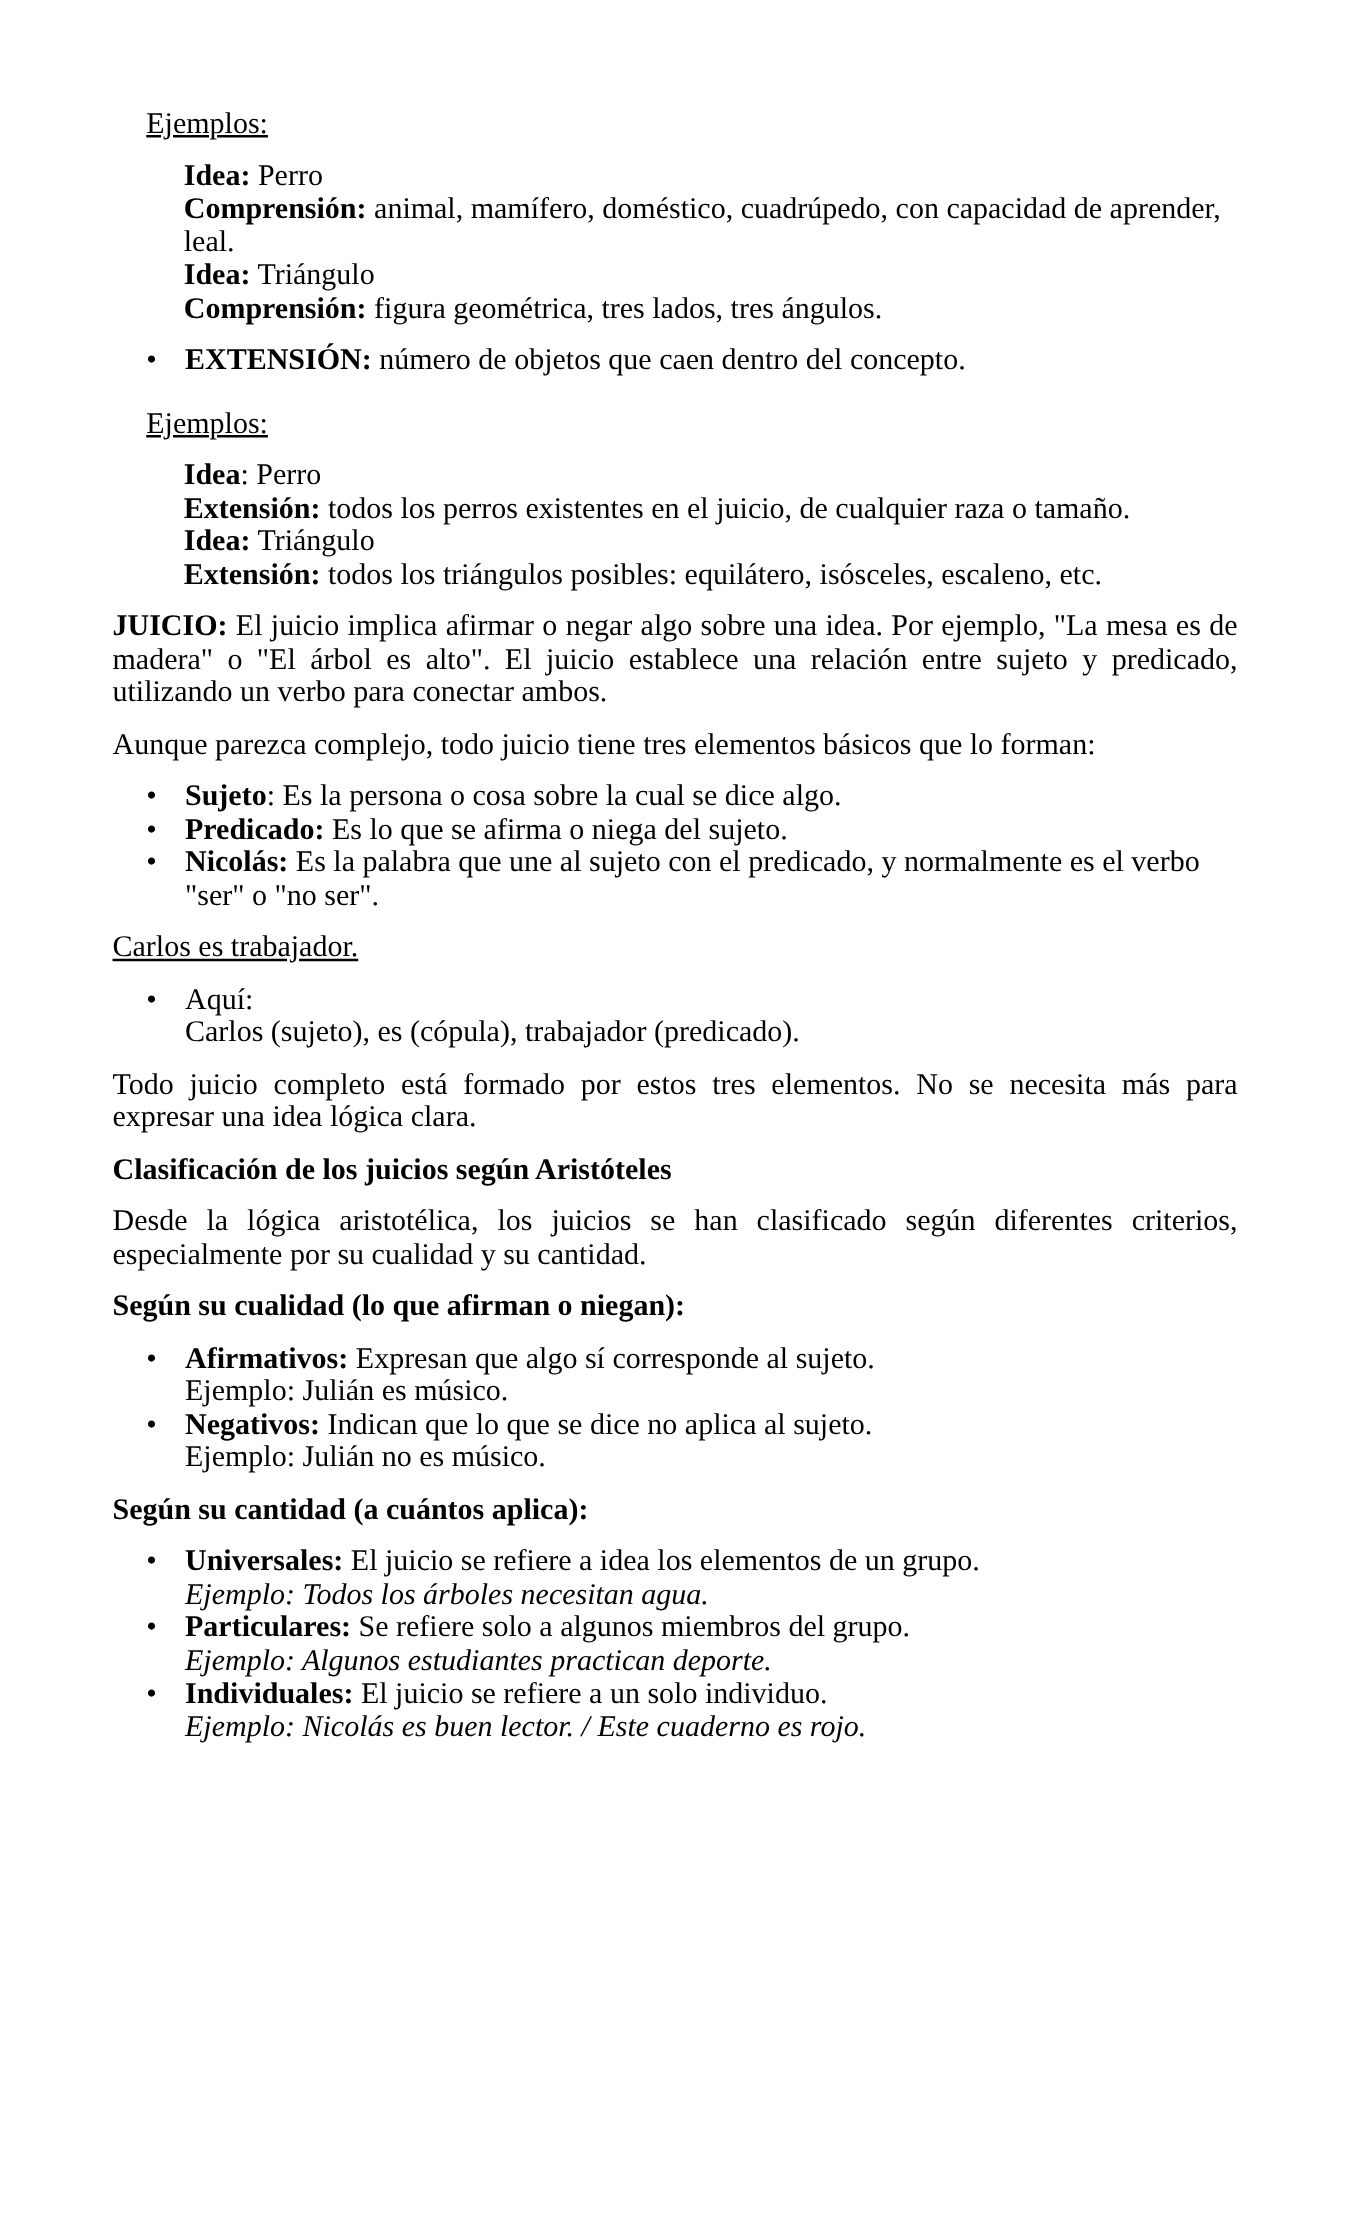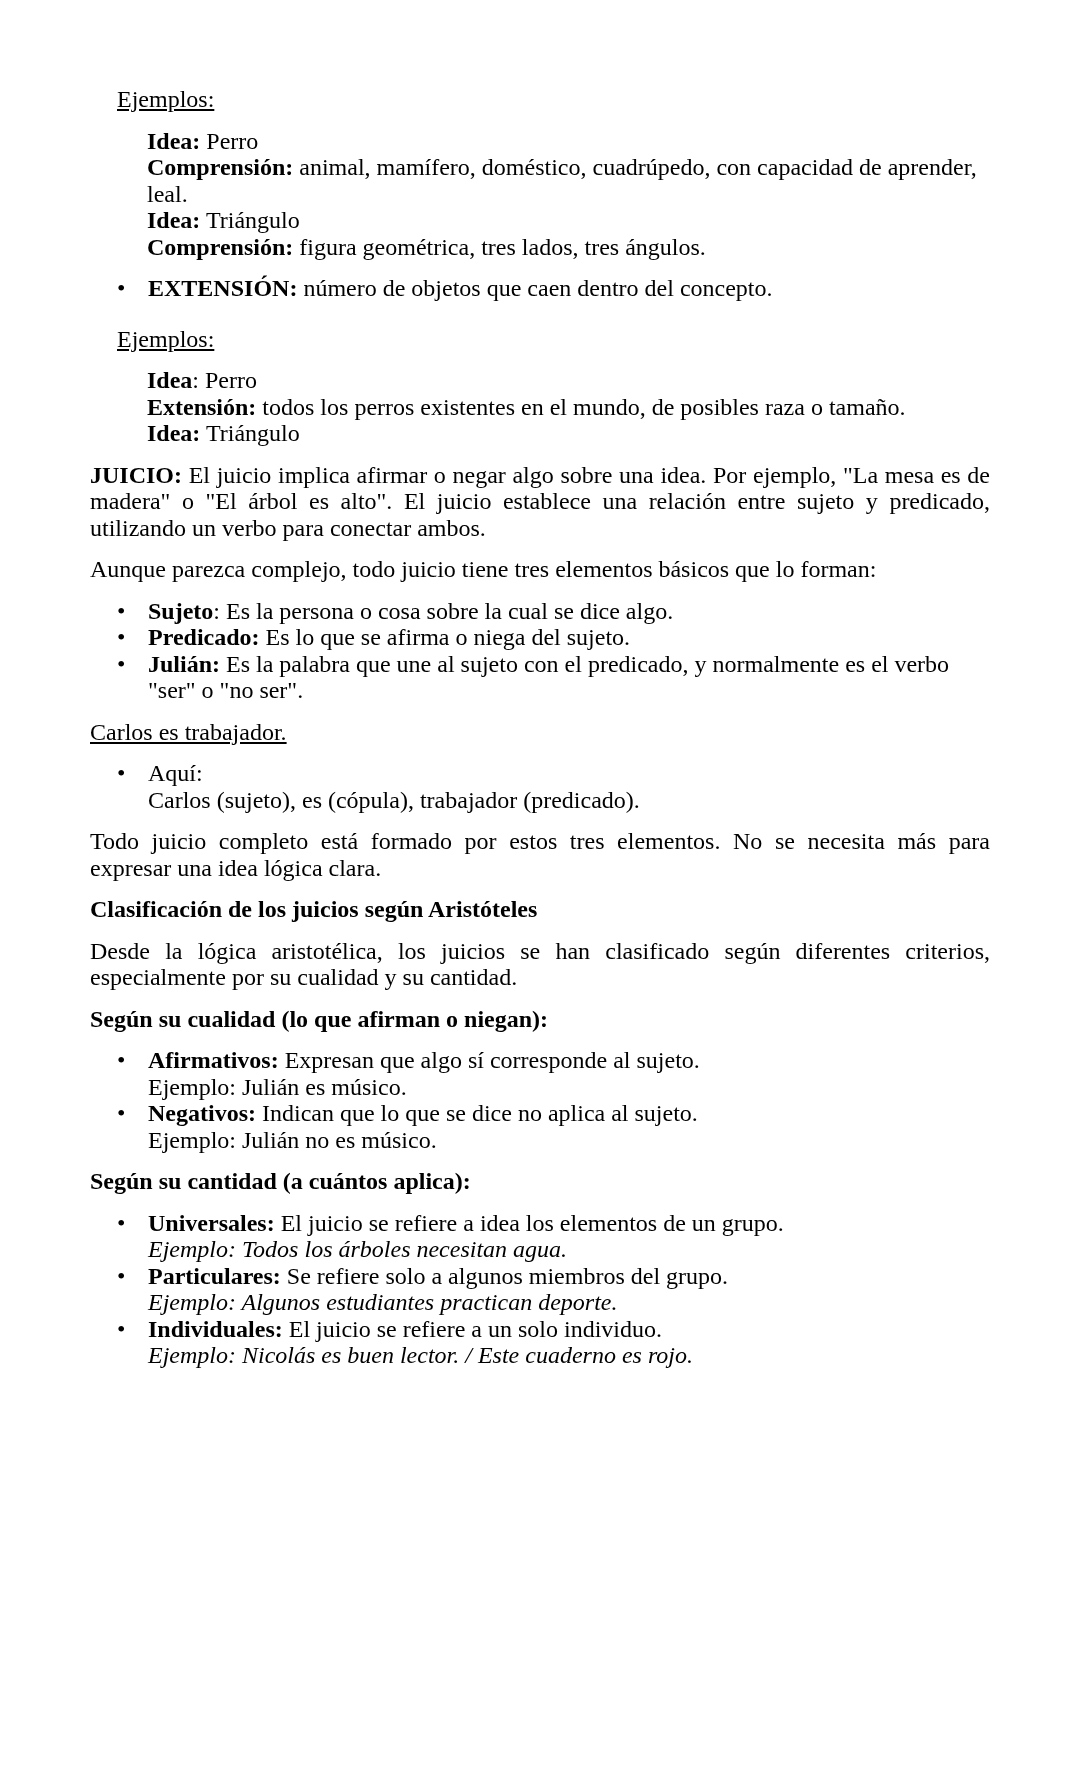--- a/index.html
+++ b/index.html
@@ -49,22 +49,23 @@
       <div class="li-body">
         <p class="line"><b>EXTENSIÓN:</b><span> número de objetos que caen dentro del concepto.</span></p>
       </div>
     </div>
   </div>
 
   <p class="block underline indent1">Ejemplos:</p>
 
   <div class="block indent2">
     <p class="line"><b>Idea</b><span>: Perro</span></p>
-    <p class="line"><b>Extensión:</b><span> todos los perros existentes en el mundo, de posibles raza o tamaño.</span></p>
+    <p class="line"><b>Extensión:</b><span> todos los perros existentes en el juicio, de cualquier raza o tamaño.</span></p>
     <p class="line"><b>Idea:</b><span> Triángulo</span></p>
+    <p class="line"><b>Extensión:</b><span> todos los triángulos posibles: equilátero, isósceles, escaleno, etc.</span></p>
   </div>
 
   <p class="block justify"><b>JUICIO:</b><span> El juicio implica afirmar o negar algo sobre una idea. Por ejemplo, "La mesa es de madera" o "El árbol es alto". El juicio establece una relación entre sujeto y predicado, utilizando un verbo para conectar ambos.</span></p>
 
   <p class="block">Aunque parezca complejo, todo juicio tiene tres elementos básicos que lo forman:</p>
 
   <div class="block">
     <div class="li">
       <span class="marker">•</span>
       <div class="li-body">
@@ -73,21 +74,21 @@
     </div>
     <div class="li">
       <span class="marker">•</span>
       <div class="li-body">
         <p class="line"><b>Predicado:</b><span> Es lo que se afirma o niega del sujeto.</span></p>
       </div>
     </div>
     <div class="li">
       <span class="marker">•</span>
       <div class="li-body">
-        <p class="line"><b>Julián:</b><span> Es la palabra que une al sujeto con el predicado, y normalmente es el verbo "ser" o "no ser".</span></p>
+        <p class="line"><b>Nicolás:</b><span> Es la palabra que une al sujeto con el predicado, y normalmente es el verbo "ser" o "no ser".</span></p>
       </div>
     </div>
   </div>
 
 
   <p class="block underline">Carlos es trabajador.</p>
 
   <div class="block">
     <div class="li">
       <span class="marker">•</span>

